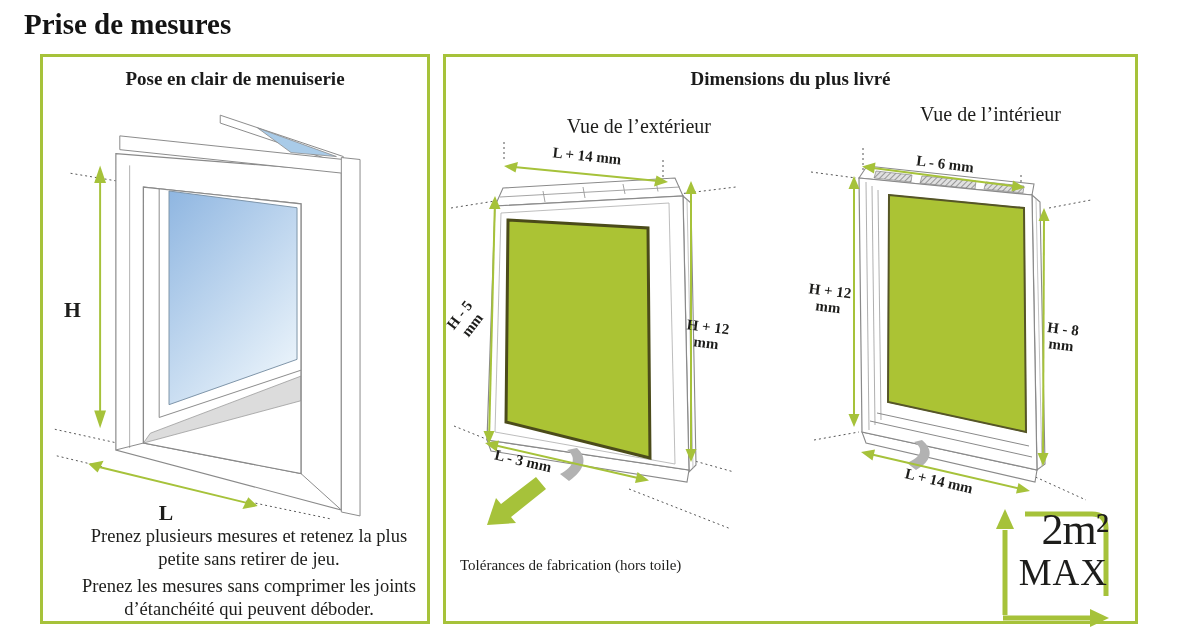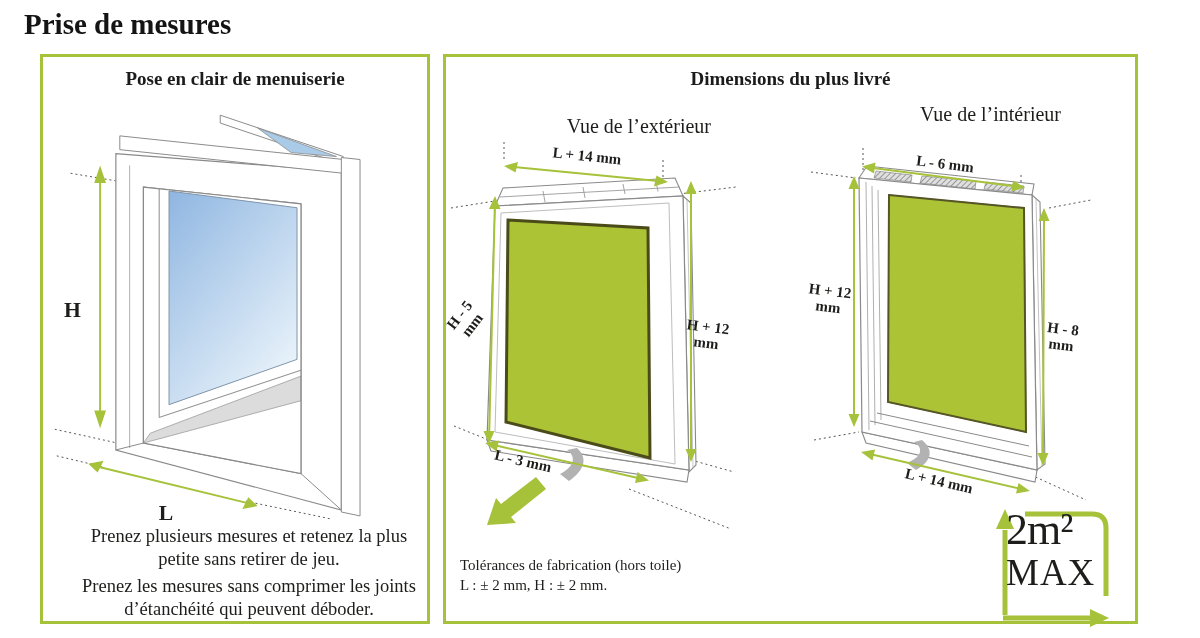--- a/index.html
+++ b/index.html
@@ -12,21 +12,21 @@
   .panel-title{position:absolute;left:0;right:0;top:11px;text-align:center;font-size:19px;font-weight:700;color:#1b1b1b;}
   .view-title{position:absolute;font-size:20px;font-weight:400;text-align:right;color:#1d1d1b;}
   .svg-abs{position:absolute;}
   .dim{position:absolute;font-size:15px;font-weight:700;color:#1d1d1b;text-align:center;line-height:1.08;}
   .dim.wrap{width:60px;}
   .dim.nowrap{white-space:nowrap;}
   .notes{position:absolute;left:0;right:0;top:468px;padding-left:28px;}
   .notes p{margin:0 0 5px;padding:0 8px;font-size:18.5px;line-height:1.22;text-align:center;}
   .tolerances{position:absolute;left:14px;top:498px;font-size:15px;line-height:1.35;}
   .max-badge{position:absolute;left:542px;top:446px;width:135px;height:126px;}
-  .max-badge .txt{position:absolute;left:18px;top:5px;width:102px;text-align:left;color:#1d1d1b;}
+  .max-badge .txt{position:absolute;left:18px;top:5px;width:102px;text-align:right;color:#1d1d1b;}
   .max-badge .val{font-size:44px;line-height:1.02;letter-spacing:-1px;font-weight:500;}
   .max-badge .lbl{font-size:37px;line-height:1;font-weight:500;letter-spacing:1px;margin-top:1px;}
 </style>
 </head>
 <body>
 
 <div class="stage">
 
   <h1 class="page-title">Prise de mesures</h1>
 
@@ -203,21 +203,20 @@
     <div class="dim wrap" style="left:261px;top:278px;transform:translate(-50%,-50%) rotate(7deg);">H + 12 mm</div>
     <div class="dim nowrap" style="left:77px;top:404px;transform:translate(-50%,-50%) rotate(13deg);">L - 3 mm</div>
 
     <div class="dim nowrap" style="left:499px;top:107px;transform:translate(-50%,-50%) rotate(7deg);">L - 6 mm</div>
     <div class="dim wrap" style="left:383px;top:242px;transform:translate(-50%,-50%) rotate(7deg);">H + 12 mm</div>
     <div class="dim wrap" style="left:616px;top:280px;transform:translate(-50%,-50%) rotate(7deg);">H - 8 mm</div>
     <div class="dim nowrap" style="left:493px;top:424px;transform:translate(-50%,-50%) rotate(13deg);">L + 14 mm</div>
 
     <div class="tolerances">
       <div>Tolérances de fabrication (hors toile)</div>
-      <div>L : ± 2 mm, H : ± 2 mm.</div>
     </div>
 
     <div class="max-badge">
       <svg width="135" height="126" viewBox="0 0 135 126">
         <g fill="#a6c23a">
           <line x1="17" y1="27" x2="17" y2="112" stroke="#a6c23a" stroke-width="5"></line>
           <polygon points="17,6 8,26 26,26"></polygon>
         </g>
         <g fill="#a6c23a">
           <line x1="15" y1="115" x2="103" y2="115" stroke="#a6c23a" stroke-width="5"></line>

